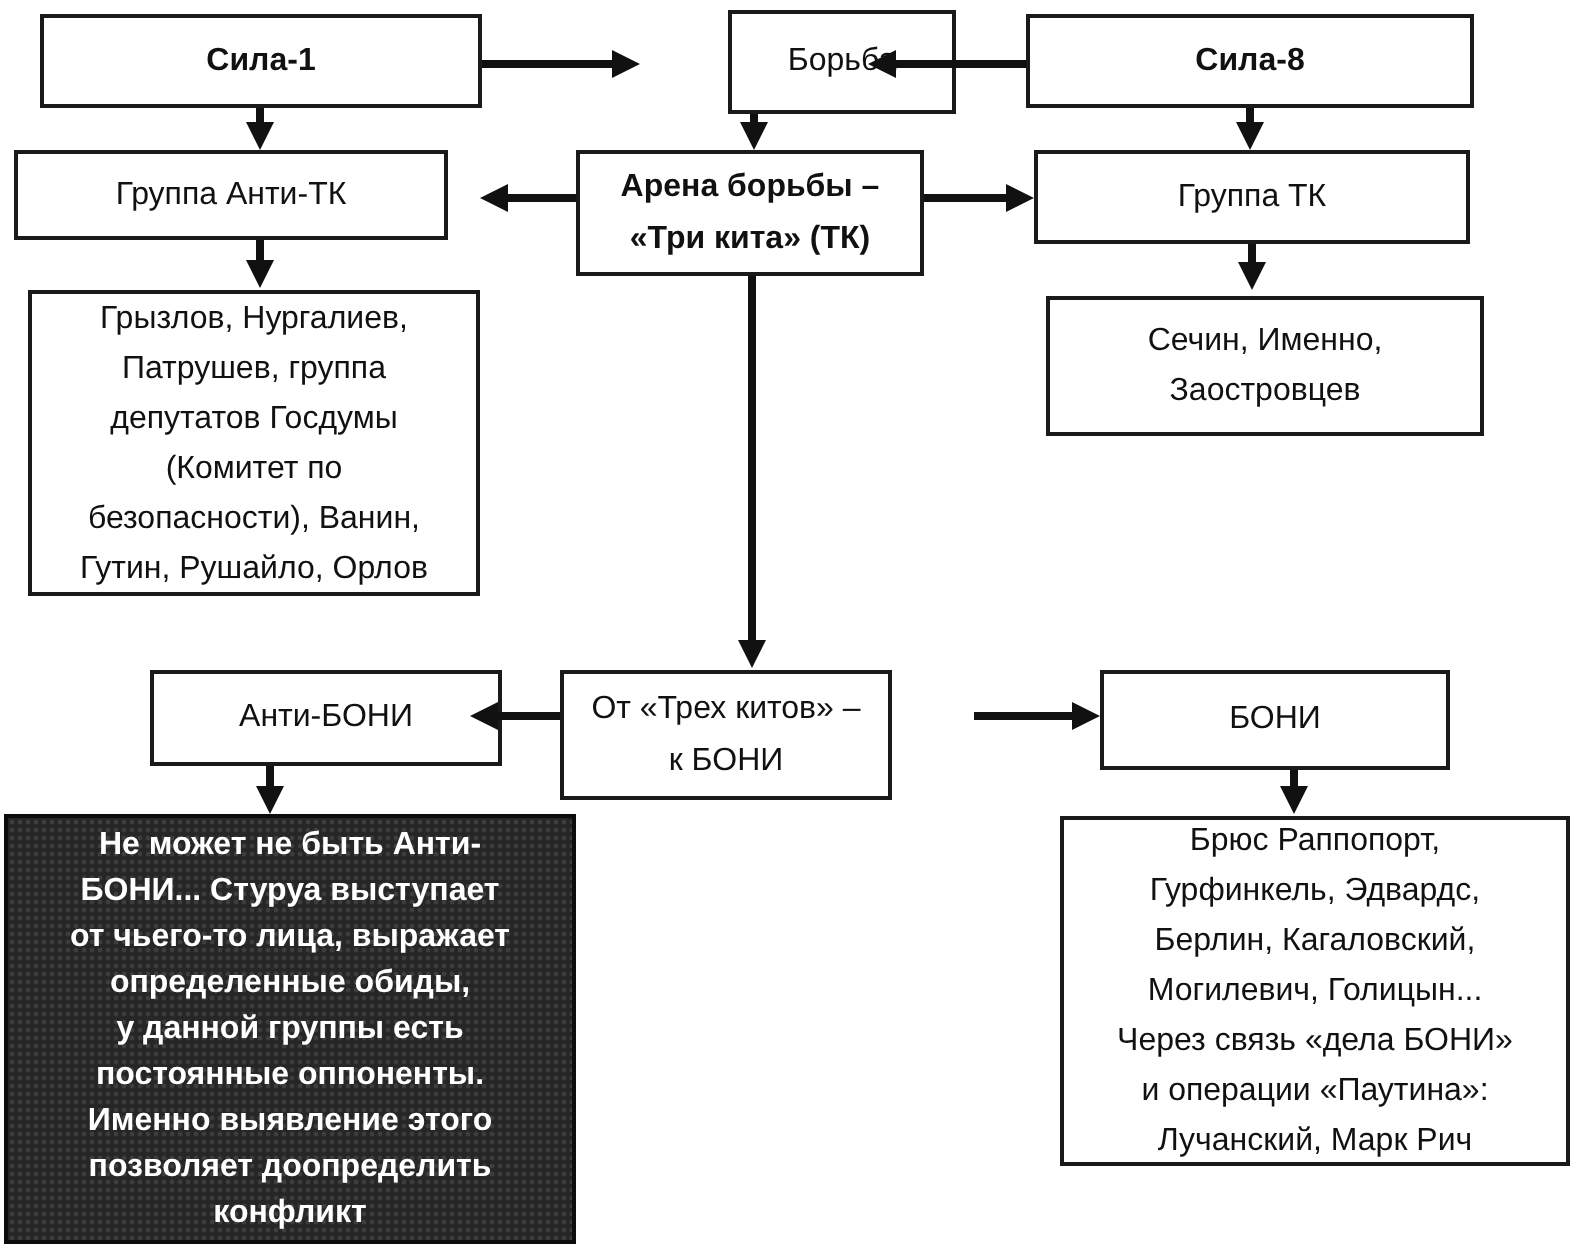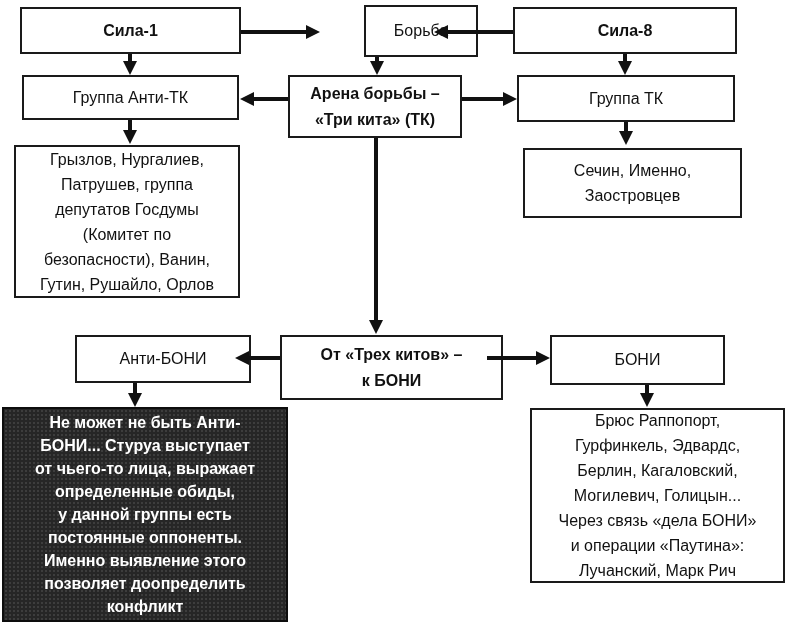--- a/index.html
+++ b/index.html
@@ -44,36 +44,36 @@
 </style>
 </head>
 <body>
 
 <div id="canvas">
 
   <div class="node bold" style="left:20px;top:7px;width:221px;height:47px;">Сила-1</div>
   <div class="node" style="left:320px;top:5px;width:114px;height:52px;margin-left:44px;">Борьба</div>
   <div class="node bold" style="left:513px;top:7px;width:224px;height:47px;">Сила-8</div>
 
-  <div class="node" style="left:22px;top:75px;width:217px;height:45px;">Группа Анти-ТК</div>
+  <div class="node" style="left:7px;top:75px;width:217px;height:45px;">Группа Анти-ТК</div>
   <div class="node" style="left:288px;top:75px;width:174px;height:63px;line-height:26px;font-weight:bold;">Арена борьбы –
 «Три кита» (ТК)</div>
   <div class="node" style="left:517px;top:75px;width:218px;height:47px;">Группа ТК</div>
 
   <div class="node" style="left:14px;top:145px;width:226px;height:153px;line-height:25px;">Грызлов, Нургалиев,
 Патрушев, группа
 депутатов Госдумы
 (Комитет по
 безопасности), Ванин,
 Гутин, Рушайло, Орлов</div>
   <div class="node" style="left:523px;top:148px;width:219px;height:70px;line-height:25px;">Сечин, Именно,
 Заостровцев</div>
 
   <div class="node" style="left:75px;top:335px;width:176px;height:48px;">Анти-БОНИ</div>
-  <div class="node" style="left:280px;top:335px;width:223px;height:65px;line-height:26px;font-weight:bold;">От «Трех китов» –
+  <div class="node" style="left:280px;top:335px;width:166px;height:65px;line-height:26px;">От «Трех китов» –
 к БОНИ</div>
   <div class="node" style="left:550px;top:335px;width:175px;height:50px;text-align:center;">БОНИ</div>
 
   <div class="node note" style="left:2px;top:407px;width:286px;height:215px;">Не может не быть Анти-
 БОНИ... Стуруа выступает
 от чьего-то лица, выражает
 определенные обиды,
 у данной группы есть
 постоянные оппоненты.
 Именно выявление этого

